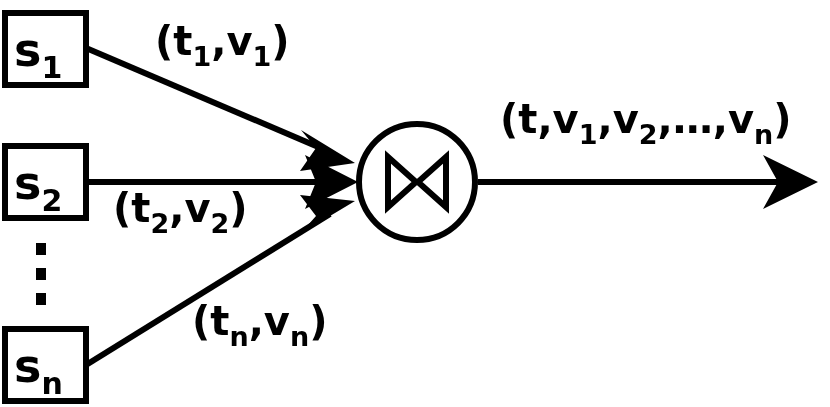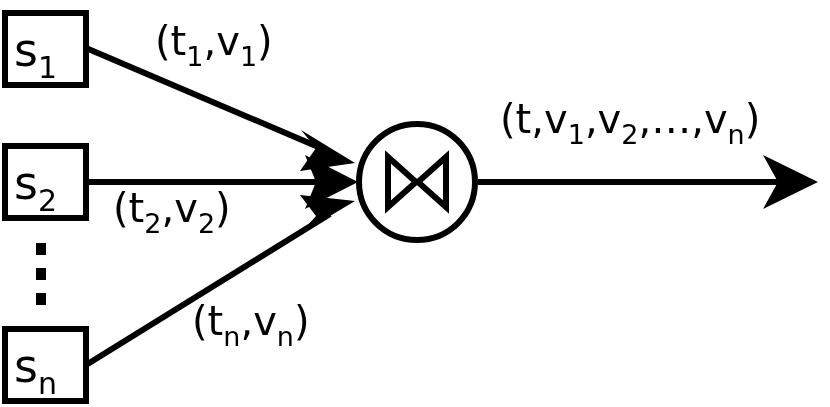--- a/index.html
+++ b/index.html
@@ -9,20 +9,21 @@
   }
   body {
     font-family: "DejaVu Sans", sans-serif;
   }
   #diagram-root {
     position: relative;
     width: 830px;
     height: 407px;
     background: #ffffff;
     overflow: hidden;
+    font-weight: bold;
   }
   #diagram-svg {
     position: absolute;
     left: 0;
     top: 0;
     width: 830px;
     height: 407px;
     display: block;
   }
   .node-box-label {

